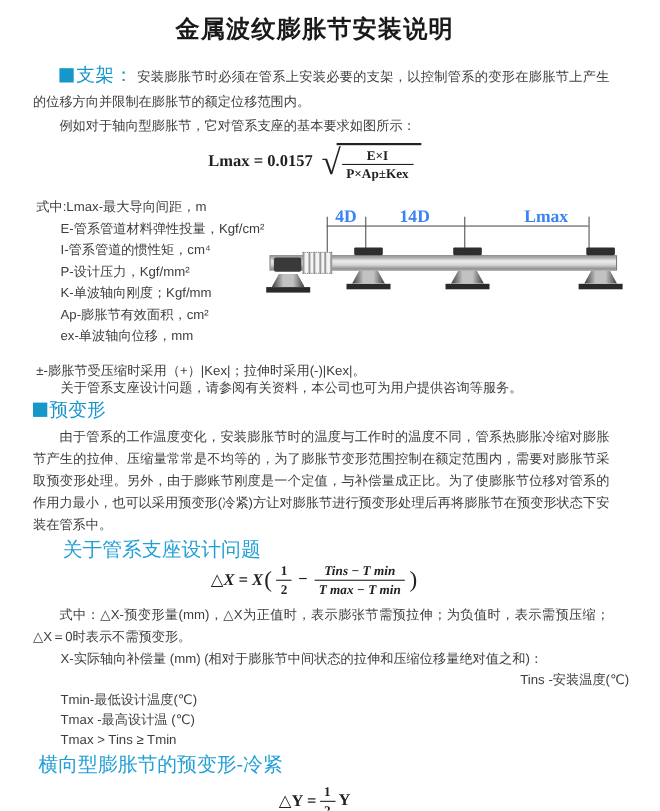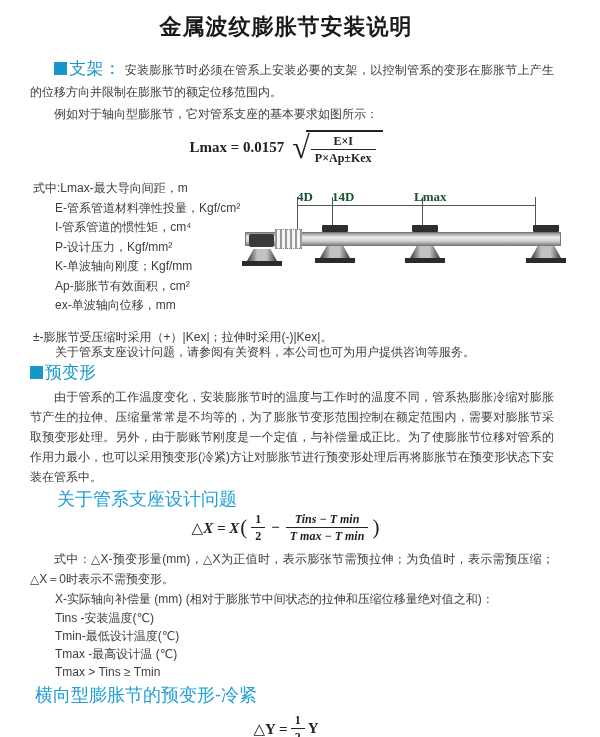--- a/index.html
+++ b/index.html
@@ -84,27 +84,27 @@
   .note{font-size:12px;line-height:16.5px;margin-left:55px;color:var(--text);}
   .note.p20{line-height:20px;}
   .final-note{margin-top:8px;line-height:18px;}
 
   
   .diagram{position:absolute;left:243px;top:192px;width:335px;height:90px;}
   .dim-line{position:absolute;left:54px;top:13px;width:238px;height:0;border-top:1px solid #555;}
   .tick{position:absolute;top:5px;width:0;height:35px;border-left:1px solid #555;}
   .tick.t1{left:54px;}.tick.t2{left:89px;}.tick.t3{left:179px;}.tick.t4{left:292px;}
   .dim-label{
-    position:absolute;top:-3px;text-align:left;
+    position:absolute;top:-3px;text-align:center;
     font-family:"Liberation Serif","DejaVu Serif",serif;font-weight:bold;
-    font-size:13px;color:#14532d;background:transparent;
+    font-size:16px;color:#3b82f6;background:transparent;
   }
   .dim-label.l1{left:54px;width:35px;}
   .dim-label.l2{left:89px;width:90px;}
-  .dim-label.l3{left:171px;width:113px;}
+  .dim-label.l3{left:197px;width:113px;}
   .pipe{
     position:absolute;left:2px;top:40px;width:316px;height:14px;
     background:linear-gradient(#8f8f8f,#ececec 35%,#d6d6d6 65%,#848484);
     border:1px solid #7a7a7a;
   }
   .bellows{
     position:absolute;left:32px;top:37px;width:27px;height:20px;
     background:
       repeating-linear-gradient(90deg,#9a9a9a 0 2px,#f4f4f4 2px 5px);
     border-top:1px dotted #888;border-bottom:1px dotted #888;
@@ -209,21 +209,21 @@
     <span class="op">−</span>
     <span class="frac it">
       <span class="num">Tins − T min</span>
       <span class="den">T max − T min</span>
     </span>
     <span class="paren">)</span>
   </div>
 
   <p class="para indent" style="line-height:20px;margin-top:2px;">式中：△X-预变形量(mm)，△X为正值时，表示膨张节需预拉伸；为负值时，表示需预压缩；△X＝0时表示不需预变形。</p>
   <div class="note p20">X-实际轴向补偿量 (mm) (相对于膨胀节中间状态的拉伸和压缩位移量绝对值之和)：</div>
-  <div class="note" style="line-height:18px;">Tins -安装温度(℃)</div>
+  <div class="note" style="line-height:18px;text-align:right;">Tins -安装温度(℃)</div>
   <div class="note" style="line-height:18px;">Tmin-最低设计温度(℃)</div>
   <div class="note" style="line-height:18px;">Tmax -最高设计温 (℃)</div>
   <div class="note" style="line-height:18px;">Tmax &gt; Tins ≥ Tmin</div>
 
   <h3 class="subhead lateral">横向型膨胀节的预变形-冷紧</h3>
 
   <div class="formula f3">
     <span>△Y =</span>
     <span class="frac">
       <span class="num">1</span>

